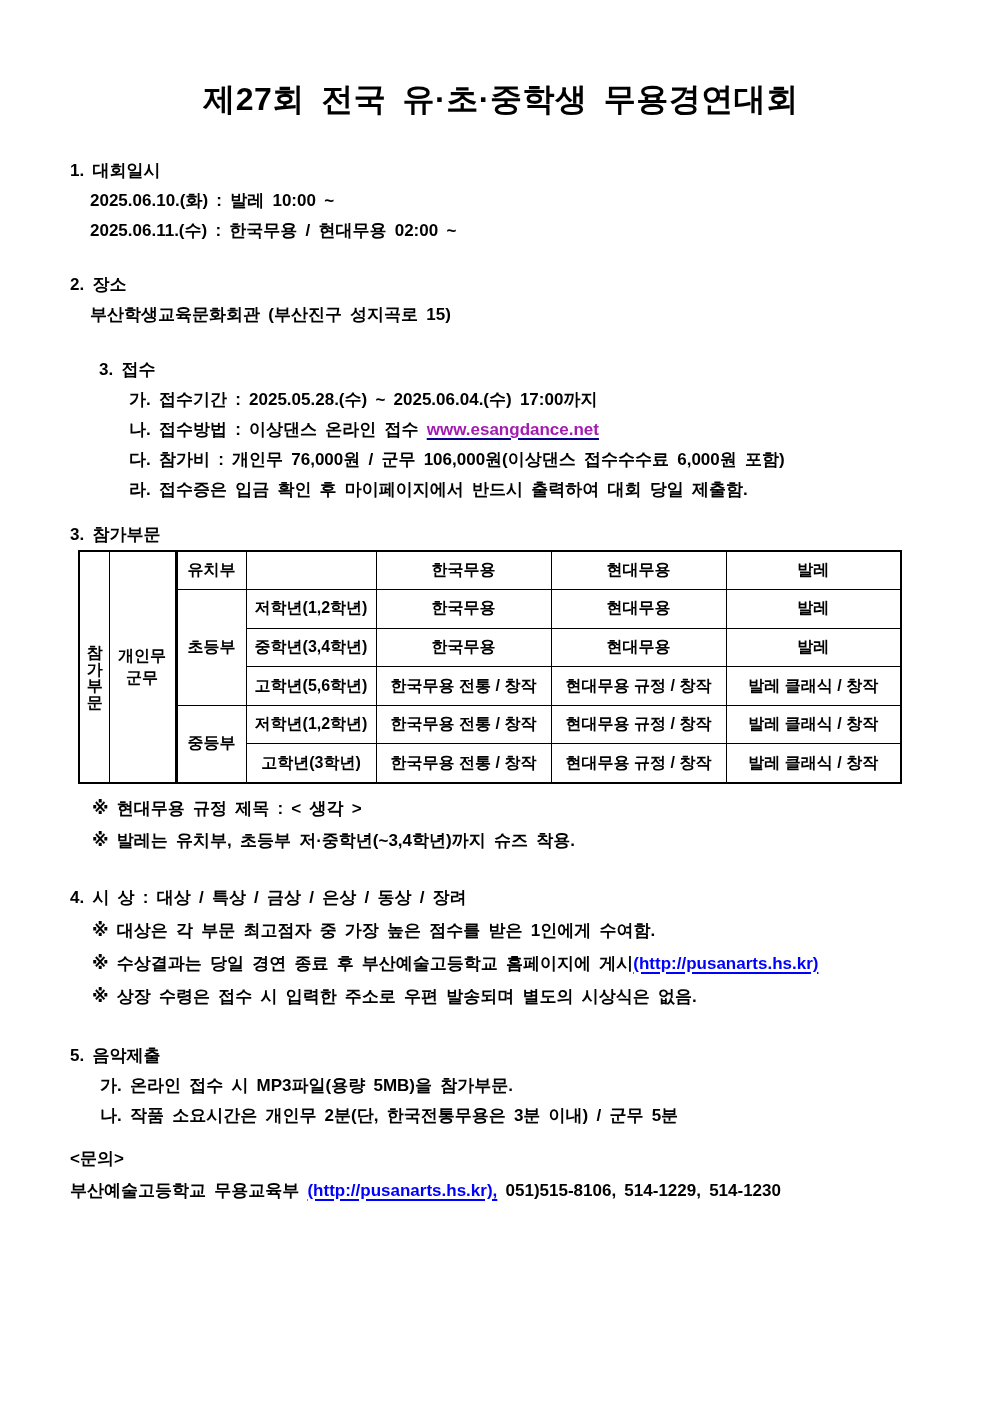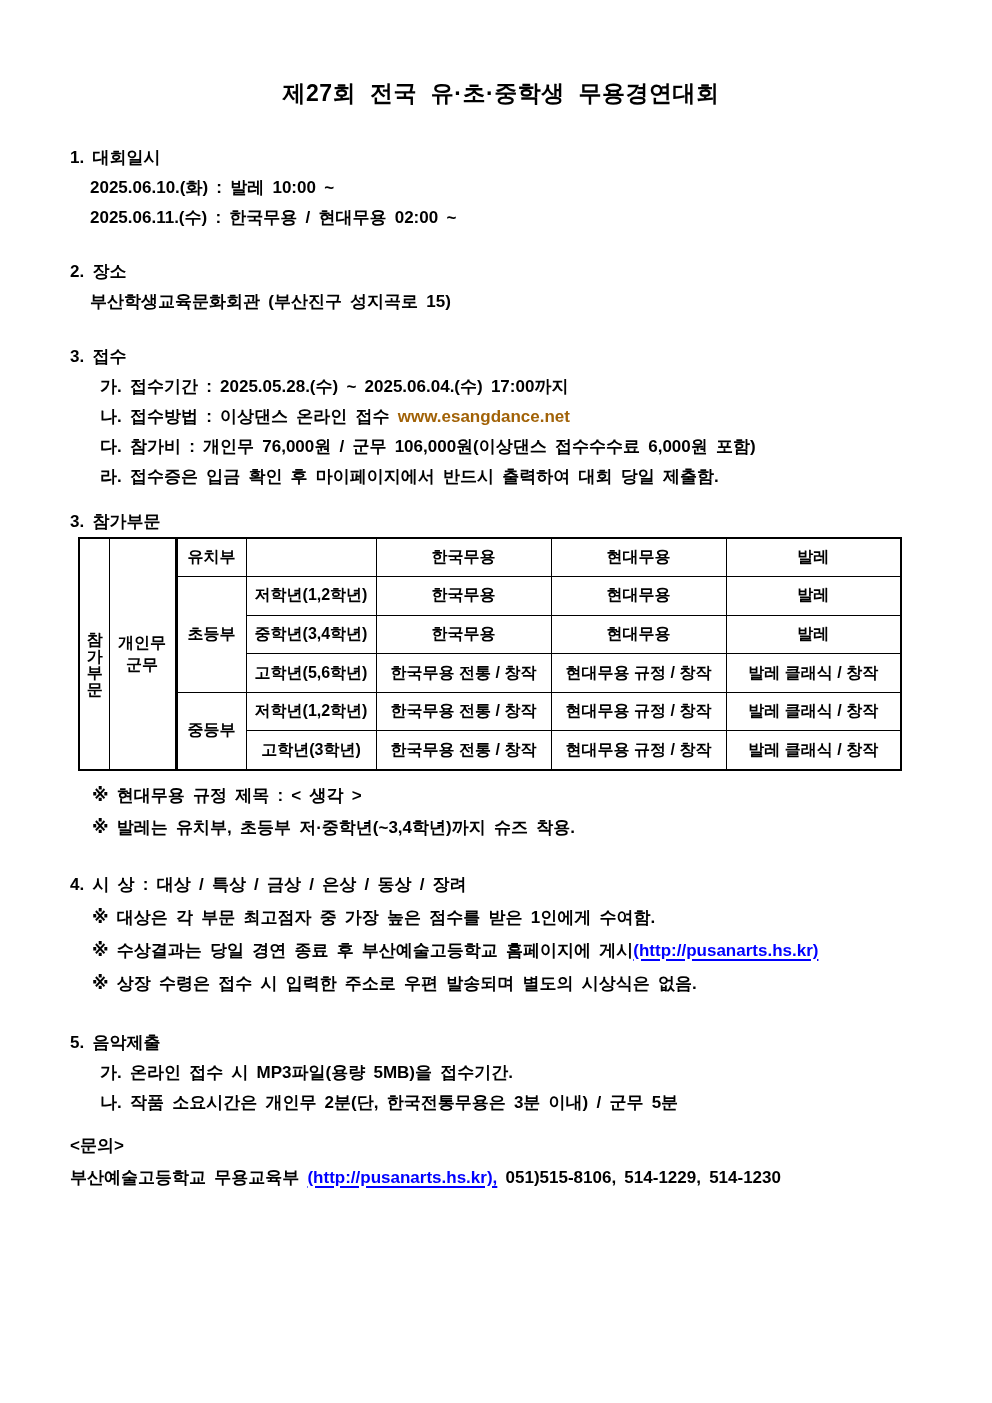--- a/index.html
+++ b/index.html
@@ -8,52 +8,53 @@
     width: 992px; height: 1403px;
     font-family: "Liberation Sans", "DejaVu Sans", sans-serif;
     font-weight: 700;
     color: #000000;
     overflow: hidden;
   }
   .page { width: 992px; height: 1403px; padding: 0 60px 0 70px; position: relative; }
 
   .doc-title {
     margin-top: 78px;
-    font-size: 23px;
+    font-size: 32px;
     letter-spacing: 0.5px;
     word-spacing: 7px;
     text-align: center;
     white-space: nowrap;
   }
 
   .section { line-height: 30px; font-size: 17px; word-spacing: 3.5px; }
   .heading { font-size: 17px; }
   .indent-sm  { padding-left: 20px; }
   .indent-md  { padding-left: 22px; }
   .indent-lg  { padding-left: 30px; }
 
   .s1 { margin-top: 34px; }
   .s2 { margin-top: 24px; }
-  .s3 { margin-top: 25px; }
+  .s3 { margin-top: 25px; margin-left: 29px; }
   .s3b { margin-top: 15px; }
   .notes { margin-top: 9px; line-height: 32px; }
   .s4 { margin-top: 24px; line-height: 33px; }
   .s5 { margin-top: 28px; }
   .s6 { margin-top: 21px; }
   .contact { margin-top: 12px; line-height: 32px; }
 
   a.link-blue {
     color: #0000FF;
     text-decoration: underline;
     text-decoration-thickness: 2px;
     text-underline-offset: 3px;
     cursor: pointer;
   }
   a.link-dark {
-    color: #a16207;
+    color: #a21caf;
+    text-decoration: underline;
     text-decoration-color: #00008B;
     text-decoration-thickness: 2px;
     text-underline-offset: 3px;
     cursor: pointer;
   }
 
   table.comp-table {
     margin-left: 8px;
     width: 822px;
     border-collapse: collapse;
@@ -179,21 +180,21 @@
 
   <div class="section s4">
     <div class="heading">4. 시 상 : 대상 / 특상 / 금상 / 은상 / 동상 / 장려</div>
     <div class="indent-md">※ 대상은 각 부문 최고점자 중 가장 높은 점수를 받은 1인에게 수여함.</div>
     <div class="indent-md"><span>※ 수상결과는 당일 경연 종료 후 부산예술고등학교 홈페이지에 게시</span><a class="link-blue">(http://pusanarts.hs.kr)</a></div>
     <div class="indent-md">※ 상장 수령은 접수 시 입력한 주소로 우편 발송되며 별도의 시상식은 없음.</div>
   </div>
 
   <div class="section s5">
     <div class="heading">5. 음악제출</div>
-    <div class="indent-lg">가. 온라인 접수 시 MP3파일(용량 5MB)을 접수기간.</div>
+    <div class="indent-lg">가. 온라인 접수 시 MP3파일(용량 5MB)을 참가부문.</div>
     <div class="indent-lg">나. 작품 소요시간은 개인무 2분(단, 한국전통무용은 3분 이내) / 군무 5분</div>
   </div>
 
 
   <div class="section contact">
     <div>&lt;문의&gt;</div>
     <div><span>부산예술고등학교 무용교육부 </span><a class="link-blue">(http://pusanarts.hs.kr),</a><span> 051)515-8106, 514-1229, 514-1230</span></div>
   </div>
 
 </div>

